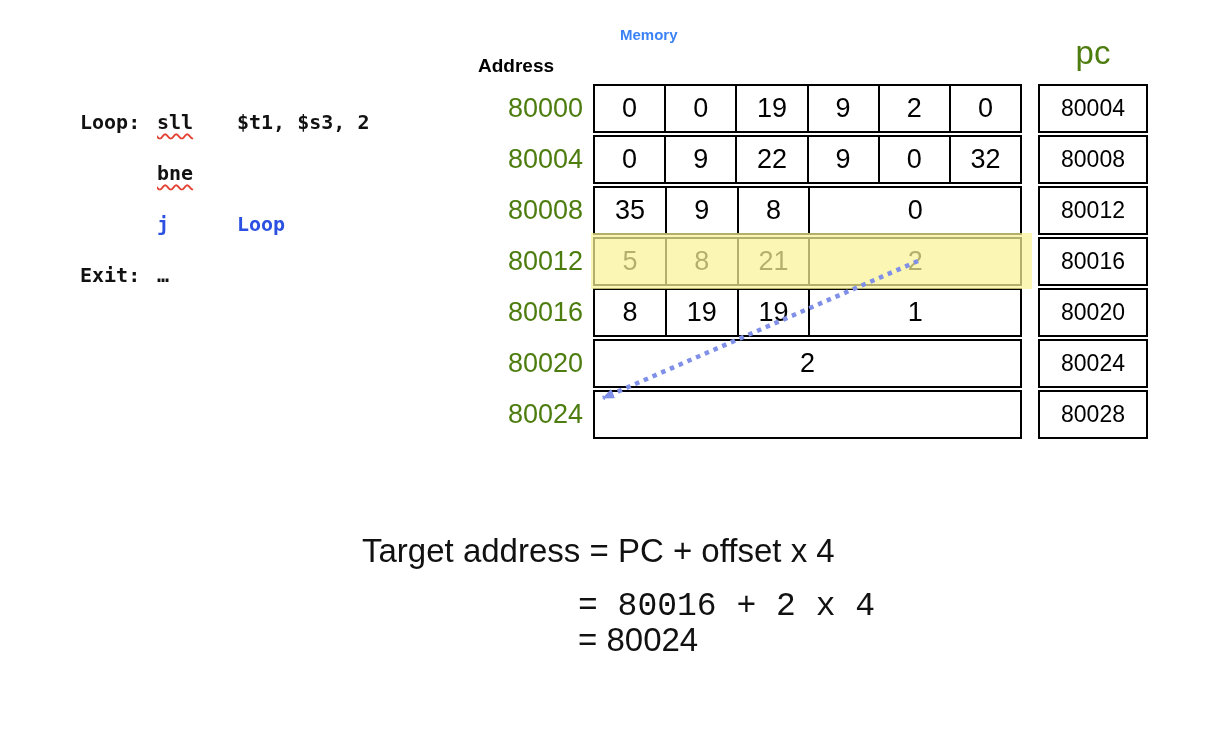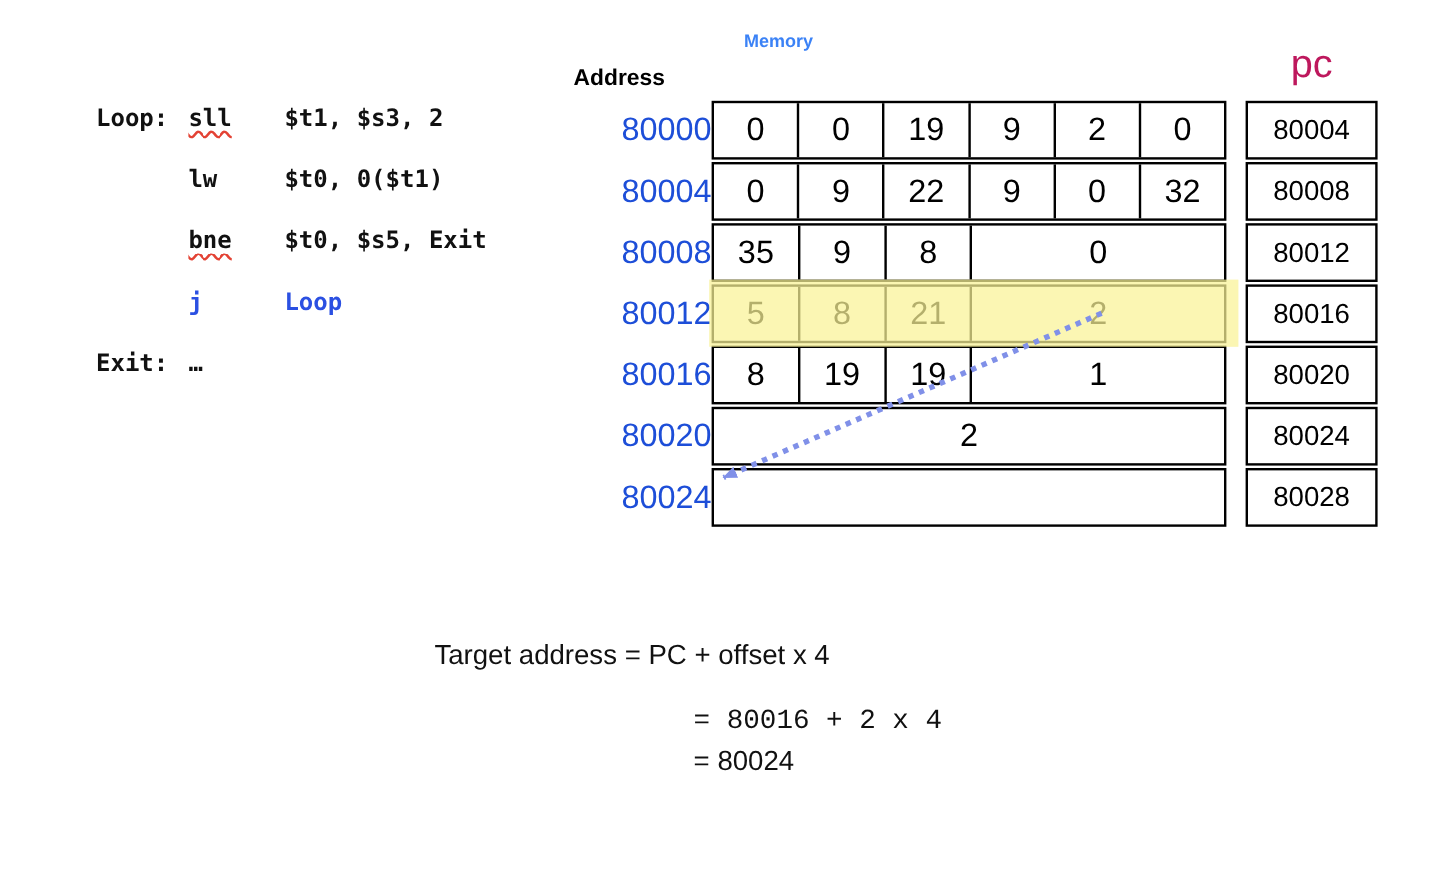--- a/index.html
+++ b/index.html
@@ -2,21 +2,21 @@
 <html><head>
 <meta charset="utf-8">
 <style>
   html,body{margin:0;padding:0;}
   body{
     width:1212px;height:730px;position:relative;background:#ffffff;
     font-family:"Liberation Sans", sans-serif;overflow:hidden;
   }
   
   .code{
-    position:absolute;left:80px;top:72px;
+    position:absolute;left:80px;top:96px;
     font-family:"DejaVu Sans Mono", monospace;
     font-weight:bold;font-size:20px;color:#111;
   }
   .code-line{display:flex;height:51px;align-items:center;white-space:pre;}
   .code-label{width:77px;display:inline-block;}
   .code-op{width:80px;display:inline-block;}
   .code-args{display:inline-block;}
   .squiggle{
     text-decoration-line:underline;
     text-decoration-style:wavy;
@@ -29,29 +29,29 @@
   .mem-title{
     position:absolute;left:620px;top:26px;width:429px;
     text-align:left;font-size:15px;font-weight:bold;color:#3b82f6;
   }
   .addr-title{
     position:absolute;left:478px;top:55px;width:112px;
     font-size:19px;font-weight:bold;color:#000;
   }
   .pc-title{
     position:absolute;left:1038px;top:30px;width:110px;
-    text-align:center;font-size:33px;line-height:46px;color:#be185d;
+    text-align:center;font-size:33px;line-height:46px;color:#4d7c0f;
   }
   
   .mem{position:absolute;left:482px;top:84px;}
   .mrow{display:flex;margin-bottom:2px;align-items:stretch;height:49px;}
   .addr{
-    width:111px;box-sizing:border-box;
+    width:111px;box-sizing:border-box;padding-right:10px;
     display:flex;align-items:center;justify-content:flex-end;
-    font-size:27px;color:#1d4ed8;
+    font-size:27px;color:#4d7c0f;
   }
   .rbox{
     width:429px;box-sizing:border-box;border:2px solid #000;
     display:flex;background:#fff;
   }
   .cell{
     box-sizing:border-box;display:flex;align-items:center;justify-content:center;
     font-size:27px;color:#000;border-left:2px solid #000;
   }
   .cell:first-child{border-left:none;}
@@ -64,43 +64,37 @@
     font-size:23px;color:#000;background:#fff;
   }
   
   .hl-overlay{
     position:absolute;left:591px;top:233px;width:441px;height:56px;
     background:rgba(250,243,150,0.72);z-index:5;pointer-events:none;
   }
   
   .arrow-svg{position:absolute;left:0;top:0;z-index:6;pointer-events:none;}
   
-  .formula-line{position:absolute;font-size:23px;color:#111;white-space:pre;}
+  .formula-line{position:absolute;font-size:33px;color:#111;white-space:pre;}
   .fl1{left:362px;top:532px;}
   .fl2{left:578px;top:588px;font-family:Liberation Mono, monospace;}
   .fl3{left:578px;top:621px;}
 </style>
 </head>
 <body>
 
 <div class="code">
   <div class="code-line">
     <span class="code-label">Loop:</span>
     <span class="code-op squiggle">sll</span>
     <span class="code-args">$t1, $s3, 2</span>
   </div>
   <div class="code-line">
     <span class="code-label"></span>
-    <span class="code-op">lw</span>
-    <span class="code-args">$t0, 0($t1)</span>
-  </div>
-  <div class="code-line">
-    <span class="code-label"></span>
     <span class="code-op squiggle">bne</span>
-    <span class="code-args">$t0, $s5, Exit</span>
   </div>
   <div class="code-line">
     <span class="code-label"></span>
     <span class="code-op blue">j</span>
     <span class="code-args blue">Loop</span>
   </div>
   <div class="code-line">
     <span class="code-label">Exit:</span>
     <span class="code-op">…</span>
   </div>

